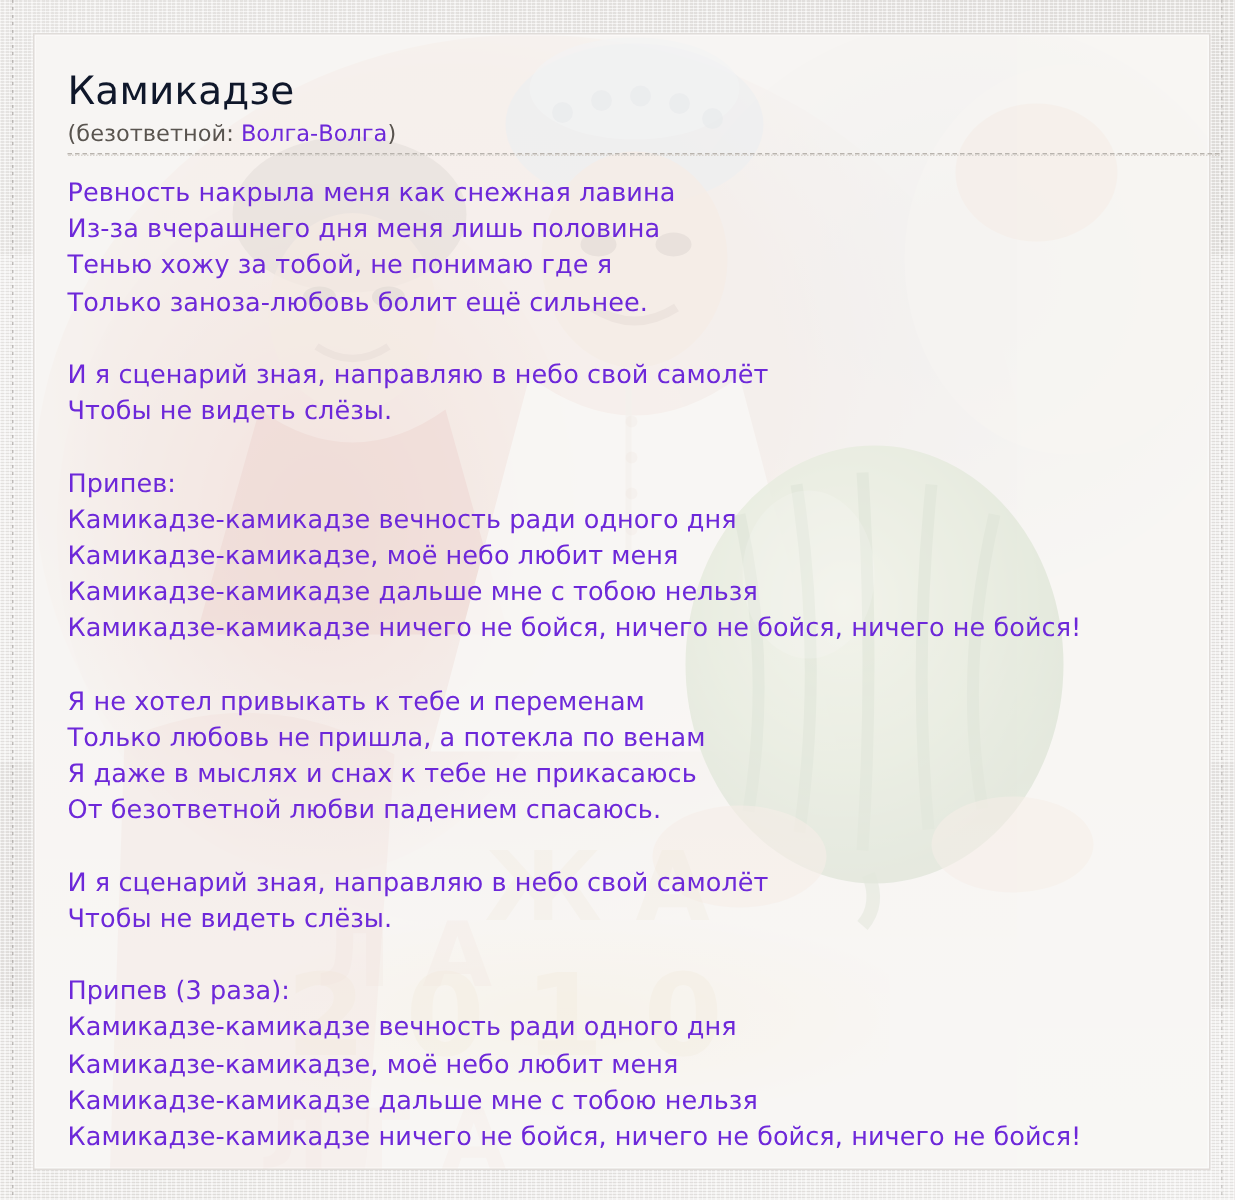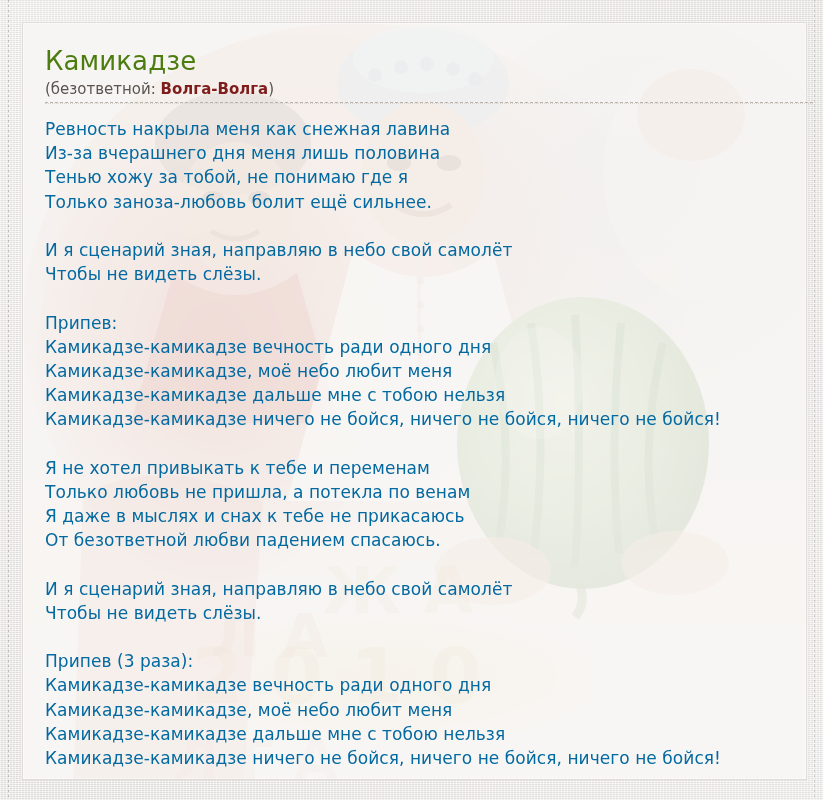--- a/index.html
+++ b/index.html
@@ -86,52 +86,51 @@
   #sheet-content {
     position: relative;
     z-index: 2;
     padding: 22px 0 0 22px;
   }
 
   
   #song-title {
     font-size: 26px;
     line-height: 32px;
-    color: #4d7c0f;
+    color: #0f172a;
     font-weight: 400;
     margin: 0 0 2px 0;
     letter-spacing: 0.1px;
     white-space: nowrap;
   }
   #artist-line {
     font-size: 15px;
     line-height: 20px;
     color: #59544f;
     white-space: nowrap;
     margin: 0;
   }
   #artist-link {
-    color: #7f1d1d;
+    color: #6d28d9;
     text-decoration: none;
-    font-weight: bold;
   }
   #title-sep {
     margin: 3px 0 13px 0;
     width: 768px;
     height: 2px;
     border-top: 1px dashed #b9b4ae;
     border-bottom: 1px dotted #d8d3cd;
     box-sizing: border-box;
   }
 
   
   #lyrics {
     font-size: 17px;
     line-height: 24.2px;
-    color: #0369a1;
+    color: #6d28d9;
     white-space: pre;
     margin: 0;
     letter-spacing: 0.05px;
   }
   .lyric-line {
     white-space: pre;
     height: 24.2px;
   }
   .lyric-line.blank {
     height: 24.2px;

